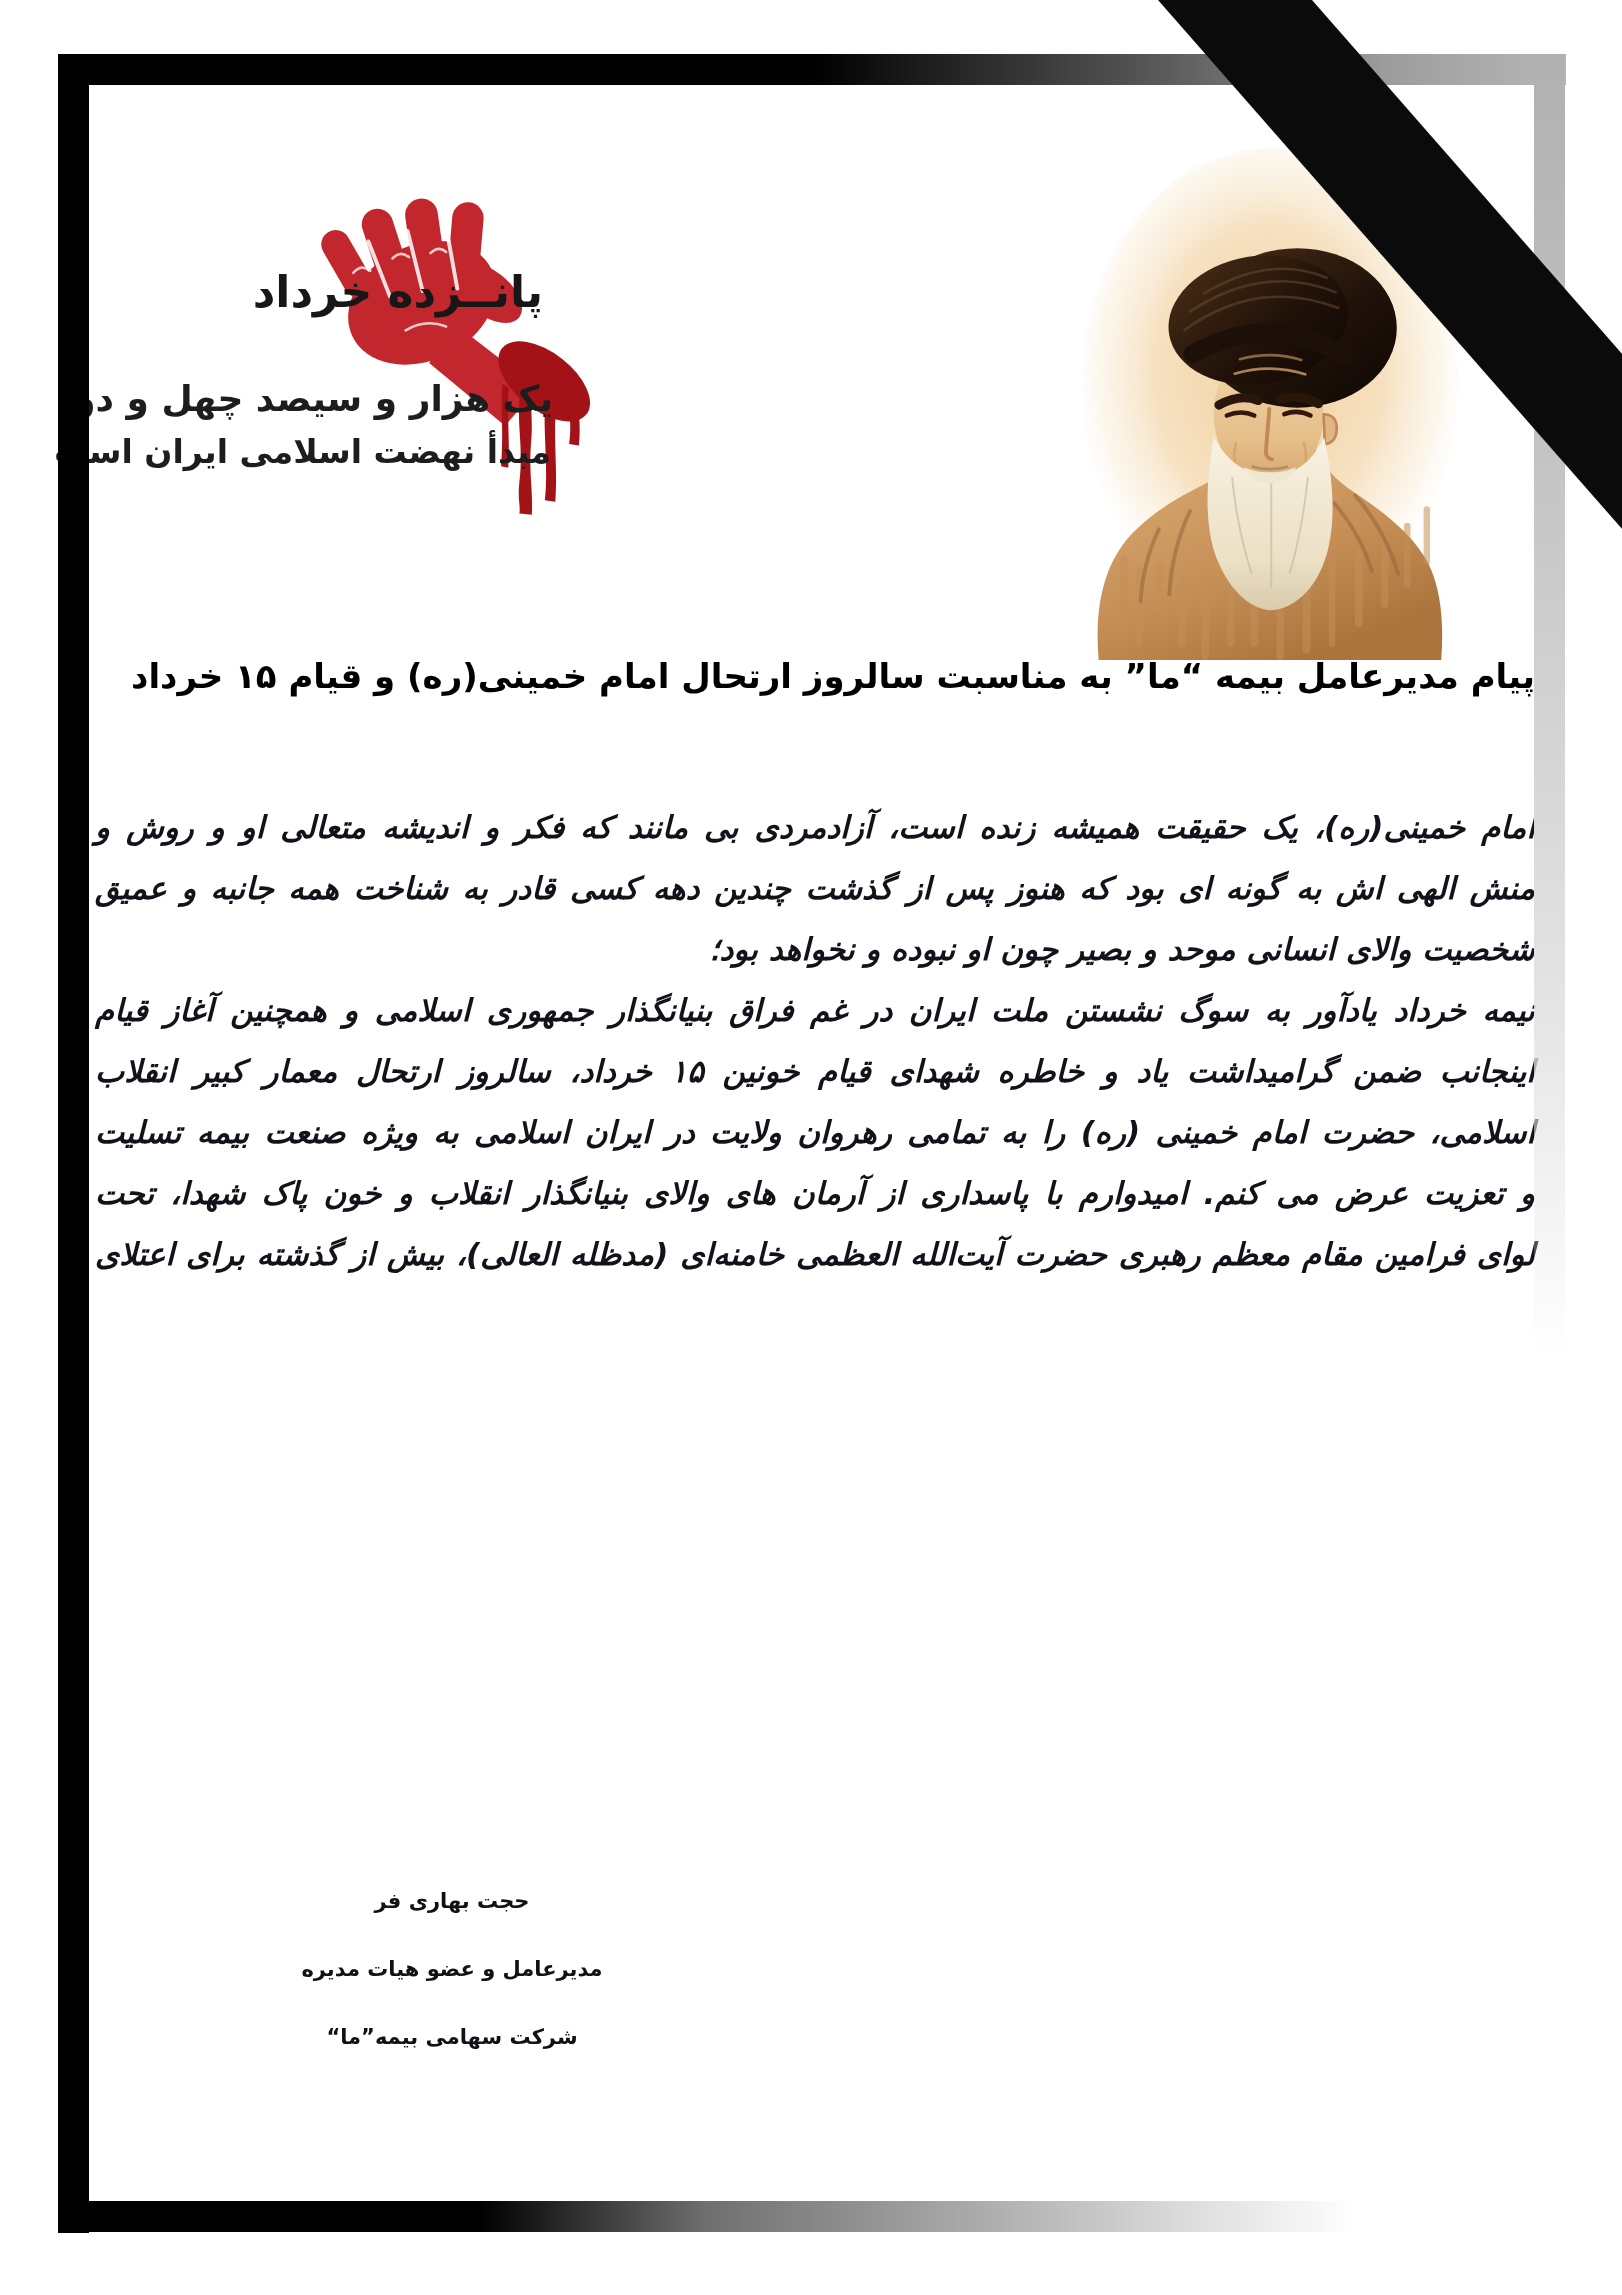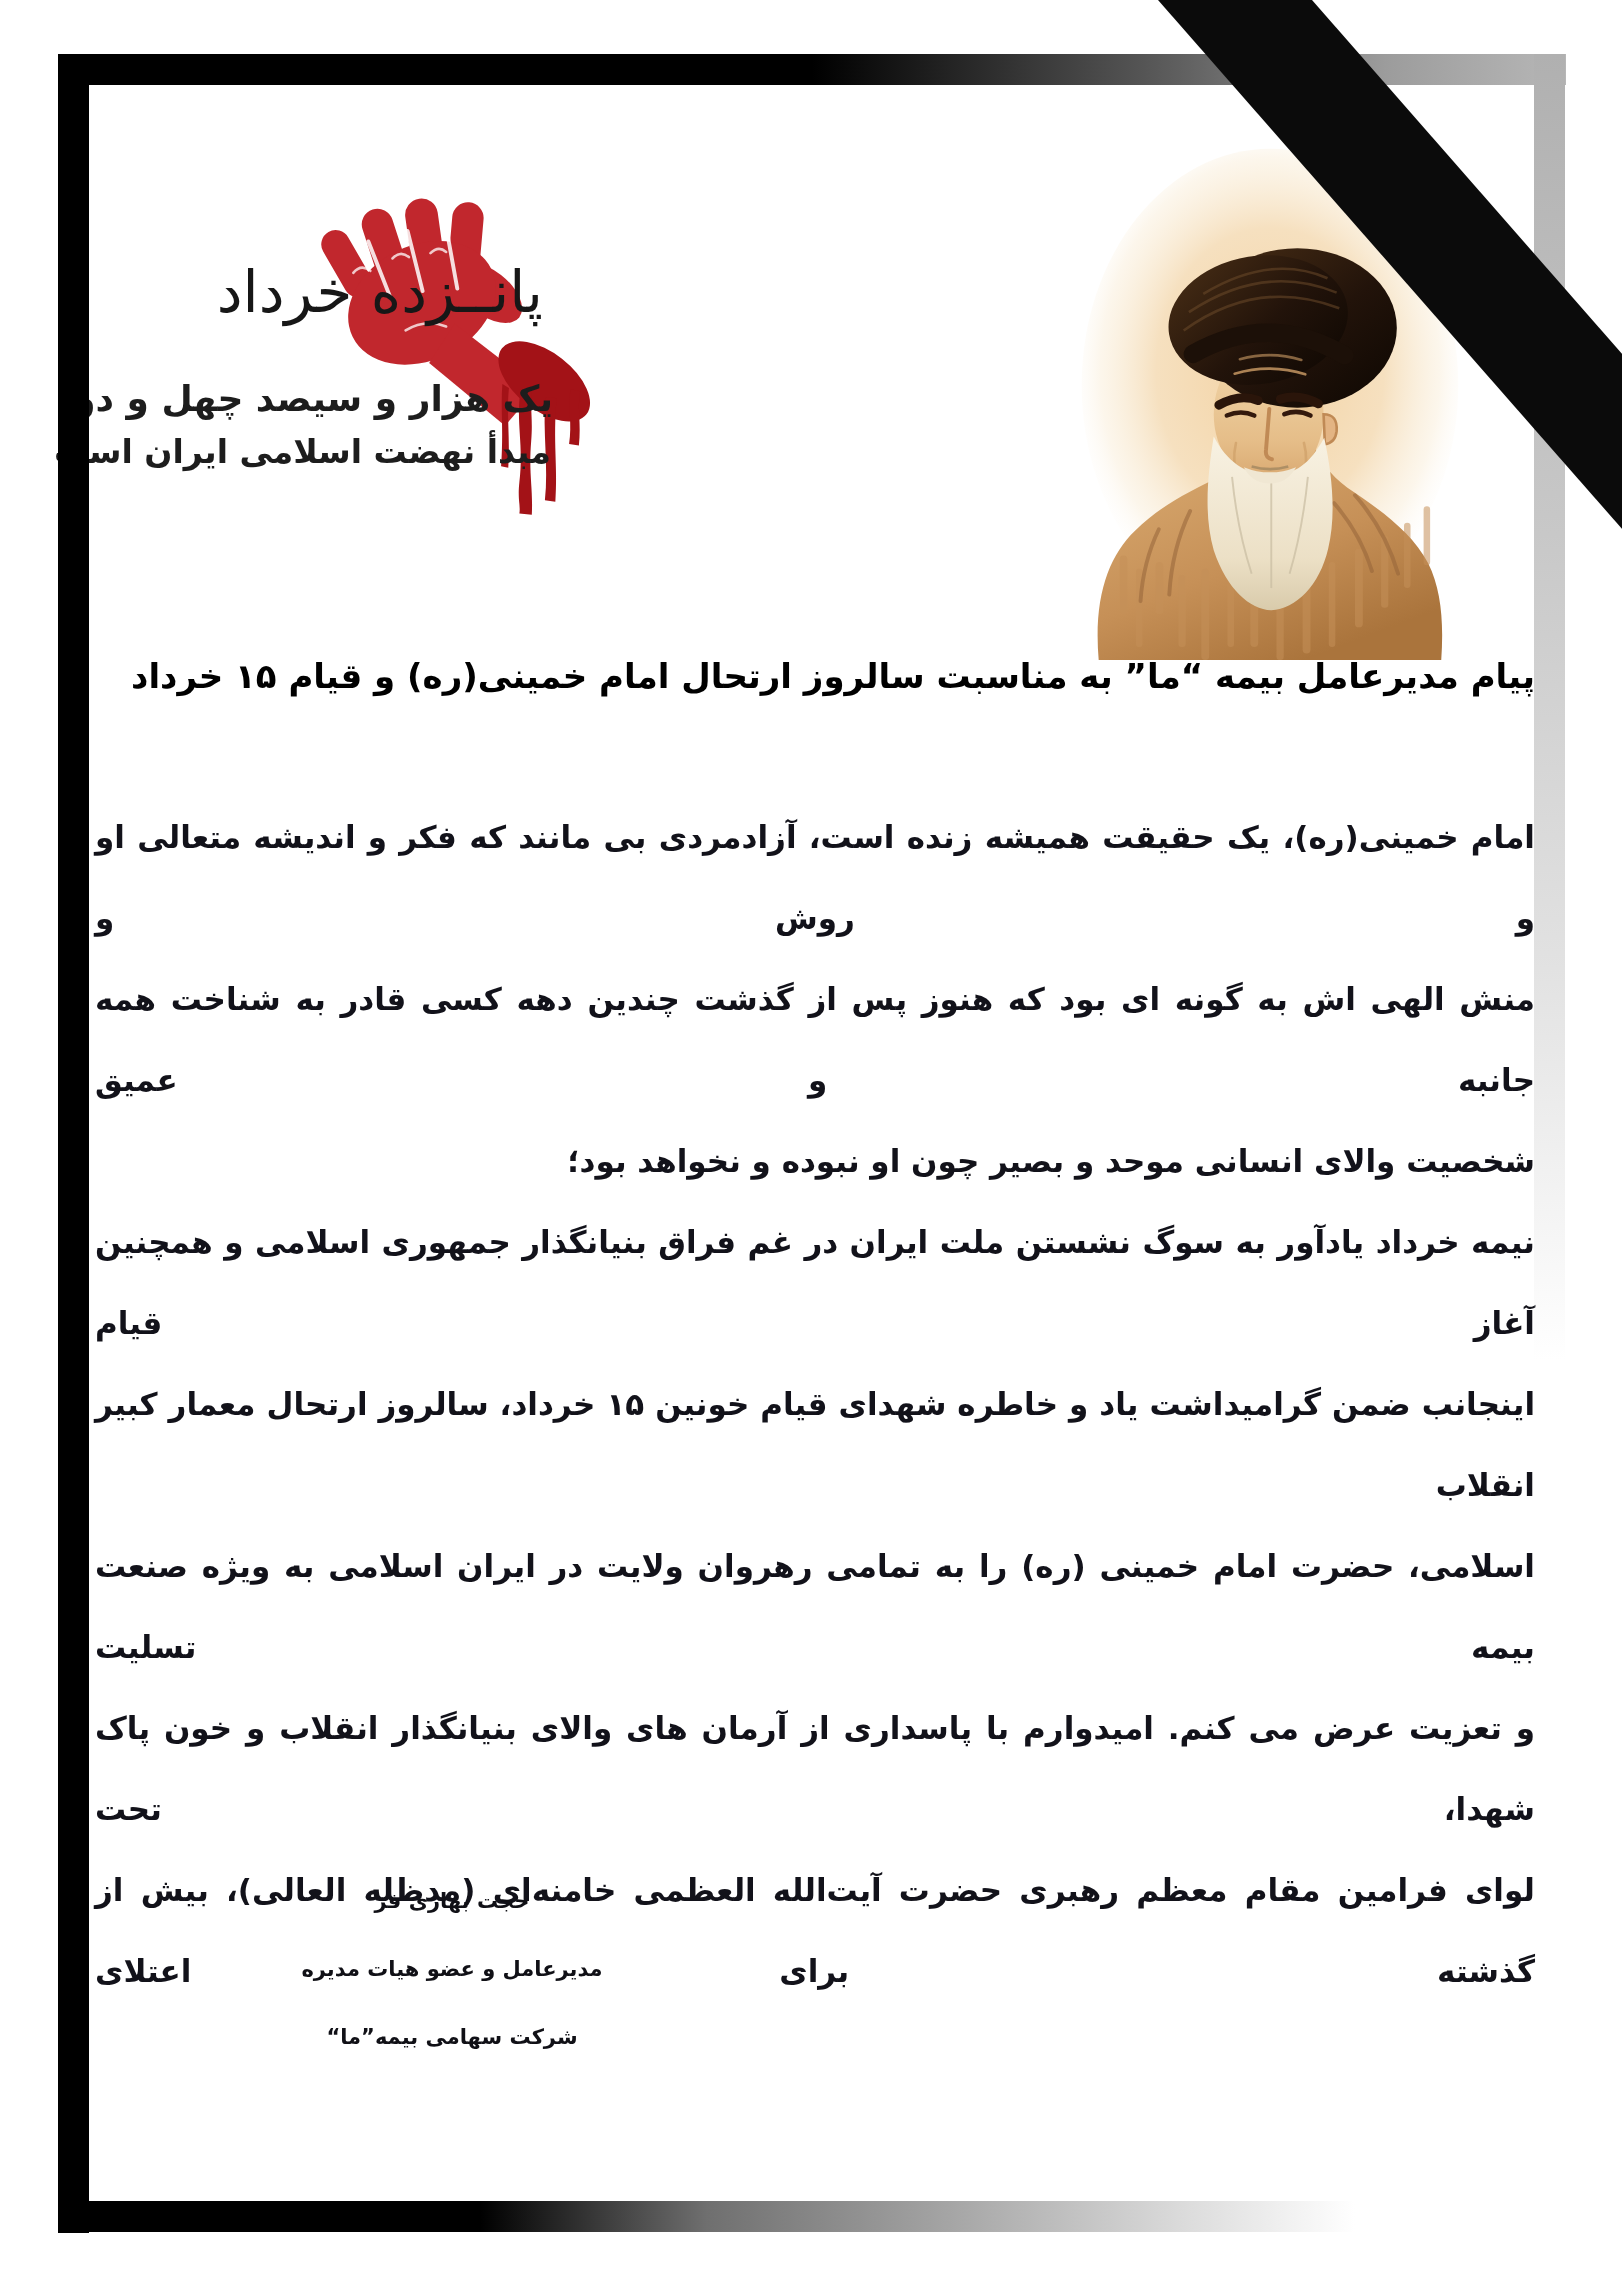--- a/index.html
+++ b/index.html
@@ -14,33 +14,33 @@
   .frame-right{position:absolute;left:1534px;top:54px;width:31px;height:2179px;z-index:4;
     background:linear-gradient(to bottom,#b0b0b0 0%,#c8c8c8 22%,#e2e2e2 42%,rgba(255,255,255,0) 60%);}
   .frame-bottom{position:absolute;left:58px;top:2201px;width:1508px;height:31px;z-index:4;
     background:linear-gradient(to right,#000 0%,#000 28%,#6f6f6f 43%,#a8a8a8 60%,#d9d9d9 74%,rgba(255,255,255,0) 86%);}
   
   .ribbon{position:absolute;left:0;top:0;width:1623px;height:589px;z-index:6;background:#0b0b0b;
     clip-path:polygon(1158px 0px,1312px 0px,1623px 355px,1623px 530px);}
   
   .fist-svg{position:absolute;left:301px;top:193px;width:340px;height:327px;z-index:1;}
   .logo-headline{position:absolute;left:147px;top:243px;width:396px;z-index:2;
-    direction:rtl;text-align:right;font-size:58px;font-weight:normal;color:#171717;line-height:98px;white-space:nowrap;}
+    direction:rtl;text-align:right;font-size:44px;font-weight:bold;color:#171717;line-height:98px;white-space:nowrap;}
   .logo-year{position:absolute;left:147px;top:373px;width:406px;z-index:2;
     direction:rtl;text-align:left;font-size:36px;font-weight:bold;color:#1d1d1d;line-height:52px;white-space:nowrap;}
   .logo-slogan{position:absolute;left:145px;top:427px;width:406px;z-index:2;
     direction:rtl;text-align:left;font-size:33px;font-weight:bold;color:#1d1d1d;line-height:50px;white-space:nowrap;}
   
   .portrait-svg{position:absolute;left:1080px;top:137px;width:393px;height:523px;z-index:1;}
   
   .letter-title{position:absolute;left:95px;top:640px;width:1440px;z-index:2;
     direction:rtl;text-align:right;font-size:34px;font-weight:bold;color:#000;line-height:73px;}
   .letter-body{position:absolute;left:95px;top:797px;width:1440px;z-index:2;
     direction:rtl;font-size:31px;font-weight:bold;color:#12121a;}
-  .bline{line-height:81px;text-align:justify;text-align-last:justify;white-space:normal;}
+  .bline{line-height:61px;text-align:justify;text-align-last:justify;white-space:normal;font-style:italic;}
   .bline.end{text-align-last:right;}
   .signature{position:absolute;left:249px;top:1867px;width:406px;z-index:2;
     direction:rtl;text-align:center;font-size:21px;font-weight:bold;color:#101016;}
   .signature div{line-height:68px;}
 </style>
 </head>
 <body>
 
 <div class="frame-top"></div>
 <div class="frame-left"></div>

